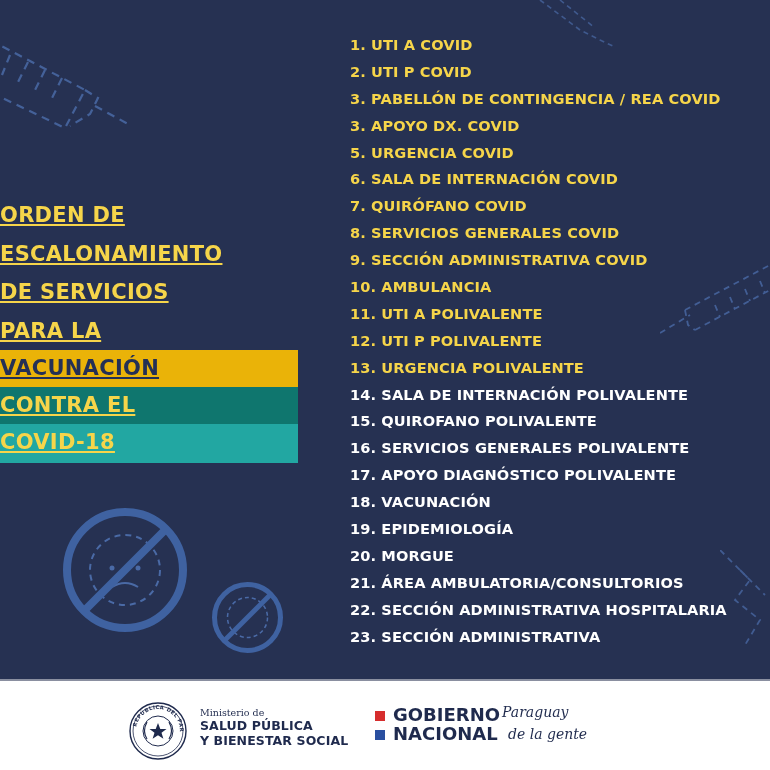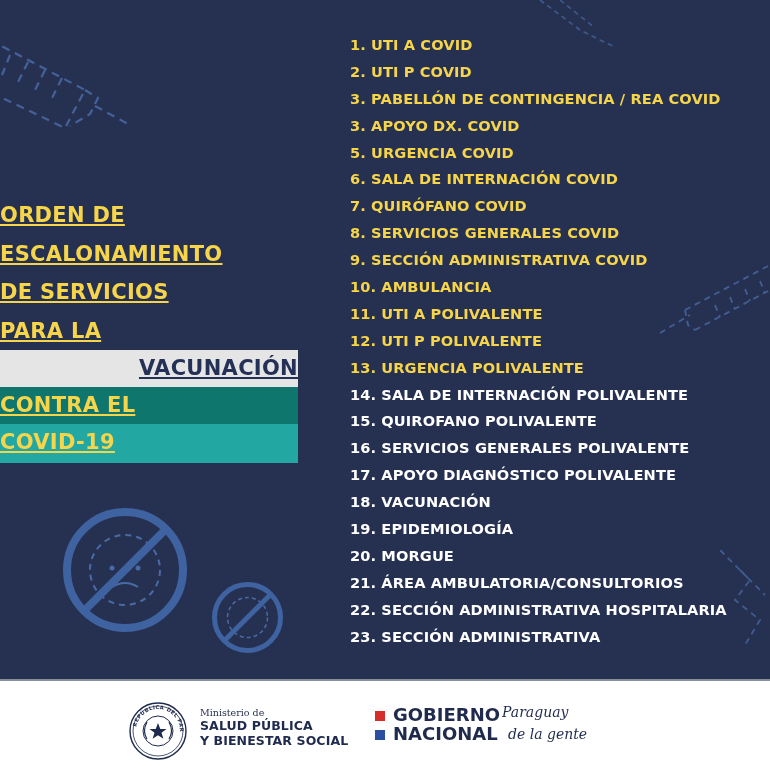--- a/index.html
+++ b/index.html
@@ -20,21 +20,21 @@
     
     .title-block { position: absolute; left: 0; top: 196px; width: 300px; }
     .title-line {
       height: 38.5px; line-height: 38.5px;
       font-weight: bold; font-size: 21px; letter-spacing: 0.3px;
       color: #f6d54a;
       white-space: nowrap;
       text-decoration: underline;
     }
     .band { width: 298px; height: 37px; line-height: 37px; }
-    .band-1 { background: #e5e5e5; color: #243055; text-align: right; }
+    .band-1 { background: #eab308; color: #243055; }
     .band-2 { background: #0f766e; }
     .band-3 { background: #22a7a2; height: 39px; line-height: 37px; }
 
     
     .service-list {
       position: absolute; left: 314px; top: 32px; width: 450px; list-style: none; margin-left: 36px;
     }
     .service-item {
       height: 26.9px; line-height: 26.9px;
       font-weight: bold; font-size: 14.6px; letter-spacing: 0.1px;
@@ -107,21 +107,21 @@
     <line x1="61" y1="14" x2="14" y2="61" stroke="#3f62a1" stroke-width="5"></line>
   </svg>
 
   <div class="title-block">
     <div class="title-line">ORDEN DE</div>
     <div class="title-line">ESCALONAMIENTO</div>
     <div class="title-line">DE SERVICIOS</div>
     <div class="title-line">PARA LA</div>
     <div class="title-line band band-1">VACUNACIÓN</div>
     <div class="title-line band band-2">CONTRA EL</div>
-    <div class="title-line band band-3">COVID-19</div>
+    <div class="title-line band band-3">COVID-18</div>
   </div>
 
   <ul class="service-list">
     <li class="service-item covid">1. UTI A COVID</li>
     <li class="service-item covid">2. UTI P COVID</li>
     <li class="service-item covid">3. PABELLÓN DE CONTINGENCIA / REA COVID</li>
     <li class="service-item covid">3. APOYO DX. COVID</li>
     <li class="service-item covid">5. URGENCIA COVID</li>
     <li class="service-item covid">6. SALA DE INTERNACIÓN COVID</li>
     <li class="service-item covid">7. QUIRÓFANO COVID</li>

